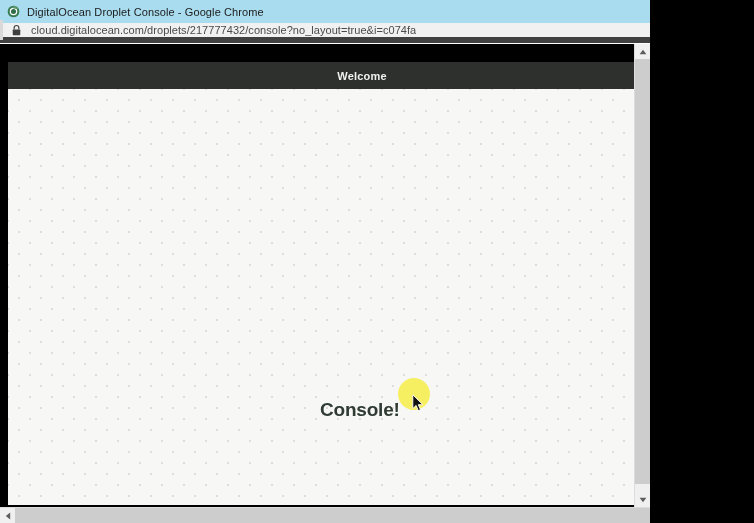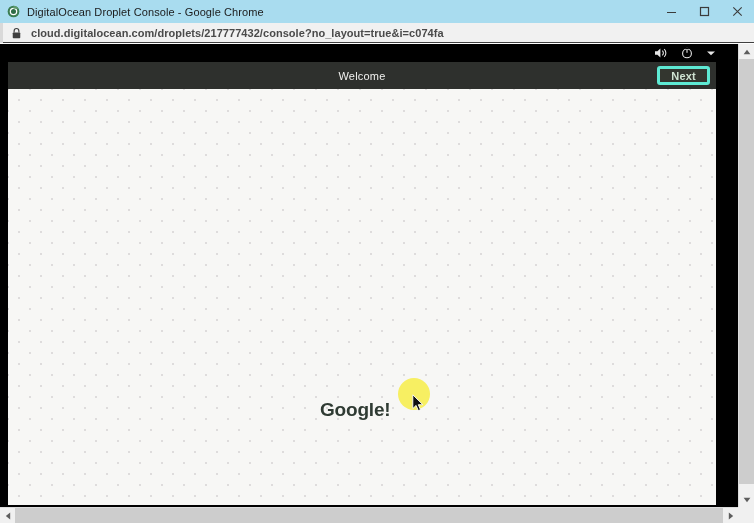--- a/index.html
+++ b/index.html
@@ -10,21 +10,21 @@
   body {
     width: 754px;
     height: 523px;
     overflow: hidden;
     font-family: "Liberation Sans", sans-serif;
     -webkit-font-smoothing: antialiased;
   }
 
   #app {
     position: relative;
-    width: 754px;
+    width: 650px;
     height: 523px;
     background: #ffffff;
     overflow: hidden;
   }
 
   
   .titlebar {
     position: absolute;
     top: 0; left: 0;
     width: 754px;
@@ -73,24 +73,23 @@
   .winbtn svg { display: block; }
 
   
   .addressbar {
     position: absolute;
     top: 23px; left: 0;
     width: 754px;
     height: 20px;
     background: #f1f1f1;
     box-sizing: border-box;
-    border-bottom: 1px solid #404040;
-    display: flex;
-    align-items: center;
-    font-weight: bold;
+    border-bottom: 6px solid #404040;
+    display: flex;
+    align-items: center;
   }
   .addr-left-edge {
     width: 3px;
     height: 20px;
     background: #d9d9d9;
     flex: 0 0 auto;
   }
   .lock-icon {
     width: 11px;
     height: 12px;
@@ -152,21 +151,21 @@
   .installer-header {
     position: relative;
     height: 27px;
     background: #2e302d;
     display: flex;
     align-items: center;
     justify-content: center;
   }
   .installer-title {
     font-size: 11px;
-    font-weight: normal;
+    font-weight: bold;
     color: #f0f0ee;
     letter-spacing: 0.2px;
   }
   .next-button {
     position: absolute;
     right: 6px;
     top: 4px;
     height: 19px;
     min-width: 46px;
     padding: 0 11px;
@@ -362,21 +361,21 @@
       </div>
     </div>
 
     <div class="installer">
       <div class="installer-header">
         <div class="installer-title">Welcome</div>
         <div class="next-button">Next</div>
       </div>
       <div class="installer-body">
         <div class="click-halo"></div>
-        <div class="welcome-text">Google!</div>
+        <div class="welcome-text">Console!</div>
         <svg class="cursor" viewBox="0 0 12 19">
           <path d="M0.8 0.8 L0.8 14.6 L4.1 11.4 L6.3 16.6 L8.5 15.7 L6.3 10.7 L10.8 10.7 Z" fill="#111111" stroke="#ffffff" stroke-width="0.9" stroke-linejoin="round"></path>
         </svg>
       </div>
     </div>
   </div>
 
   <div class="vscroll">
     <div class="vscroll-btn">
       <svg width="8" height="6" viewBox="0 0 8 6">

